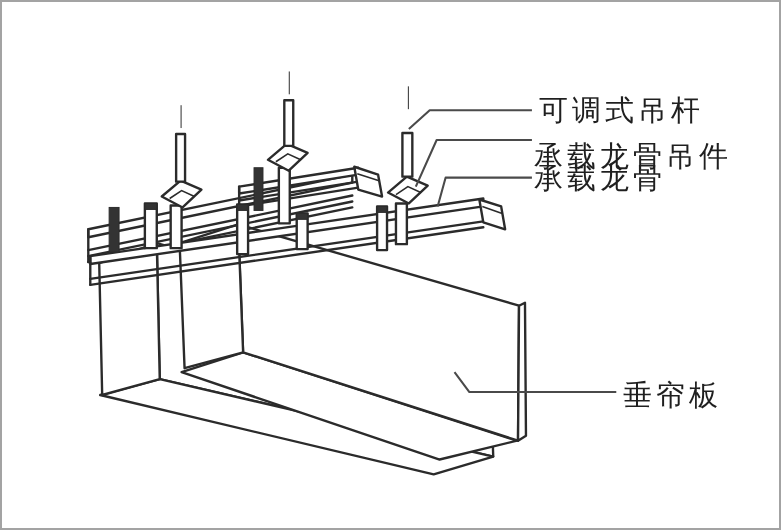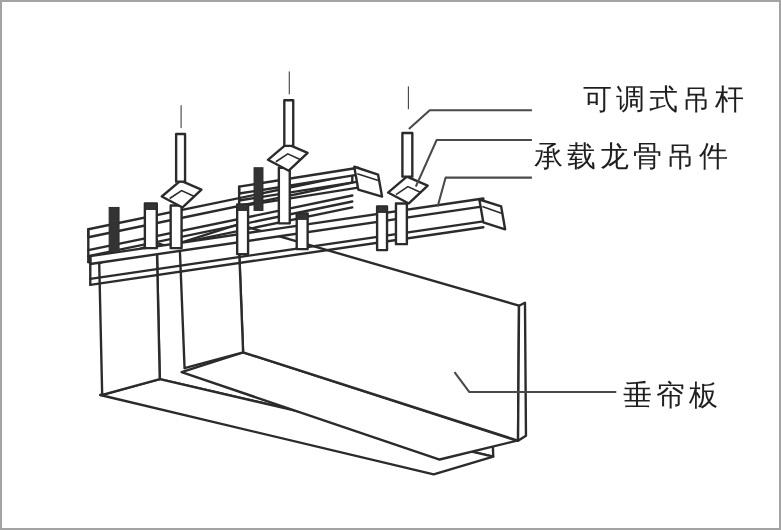--- a/index.html
+++ b/index.html
@@ -98,16 +98,17 @@
       <line class="dark" x1="408.5" y1="85" x2="408.5" y2="108" stroke-width="3.4"></line>
       <rect class="face" x="402.5" y="132" width="10" height="44"></rect>
     </g>
 
     <path class="leader" d="M409,128 L430,109 L533,109"></path>
     <path class="leader" d="M416,186 L437,139 L533,139"></path>
     <path class="leader" d="M438,206 L446,177 L533,177"></path>
     <path class="leader" d="M455,373 L470,393 L618,393"></path>
   </svg>
 
-  <div class="diagram-label" style="left:537px;top:82px;margin-left:44px;">可调式吊杆</div>
+  <div class="diagram-label" style="left:537px;top:93px;">可调式吊杆</div>
   <div class="diagram-label" style="left:532px;top:124px;margin-top:15px;">承载龙骨吊件</div>
+  <div class="diagram-label" style="left:532px;top:161px;">承载龙骨</div>
   <div class="diagram-label" style="left:621px;top:378px;">垂帘板</div>
 </div>
 
 </body></html>

